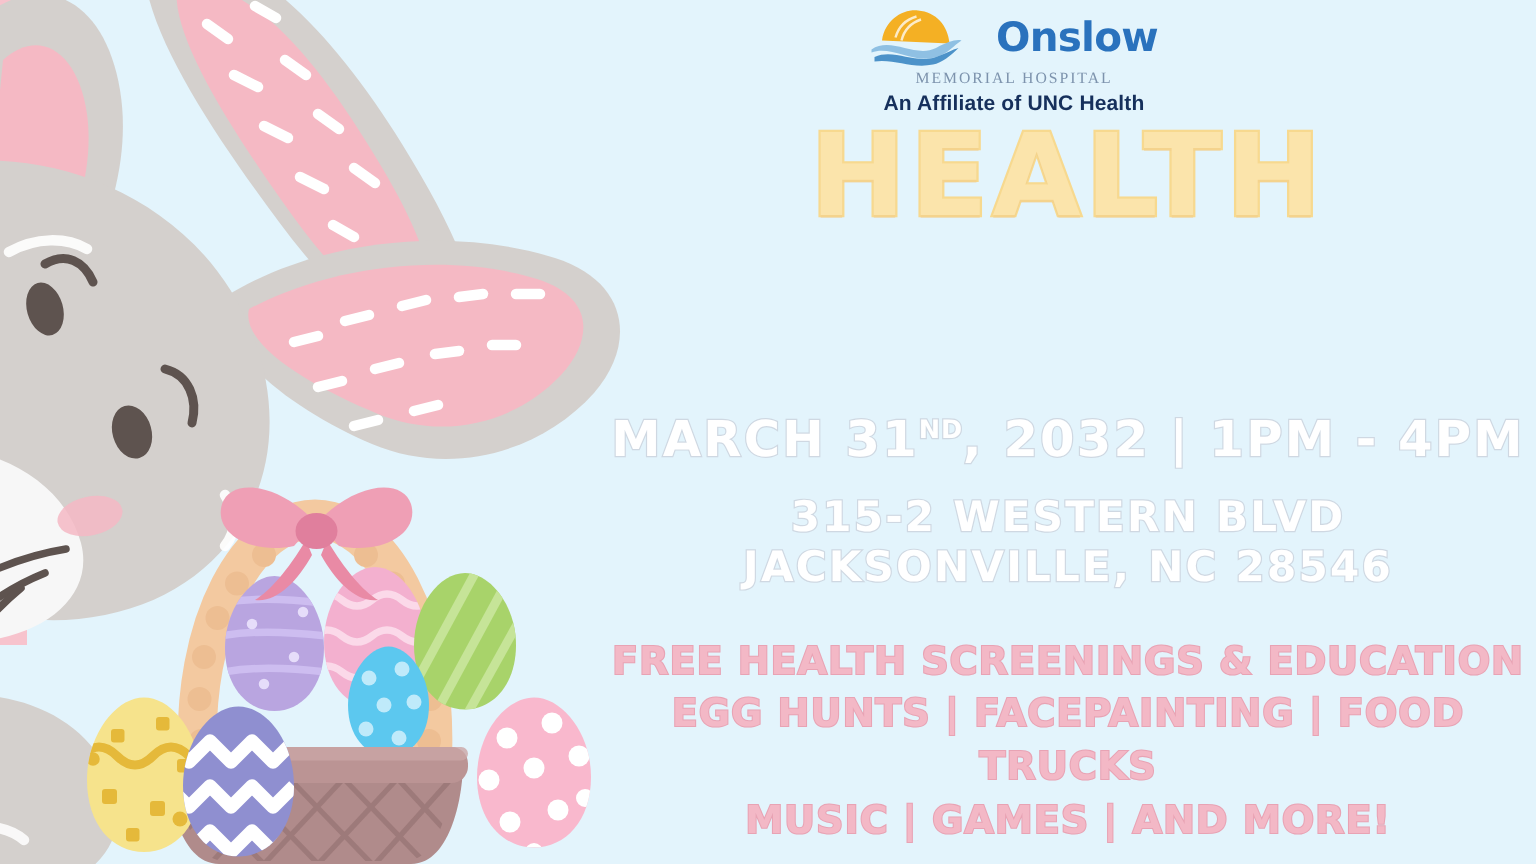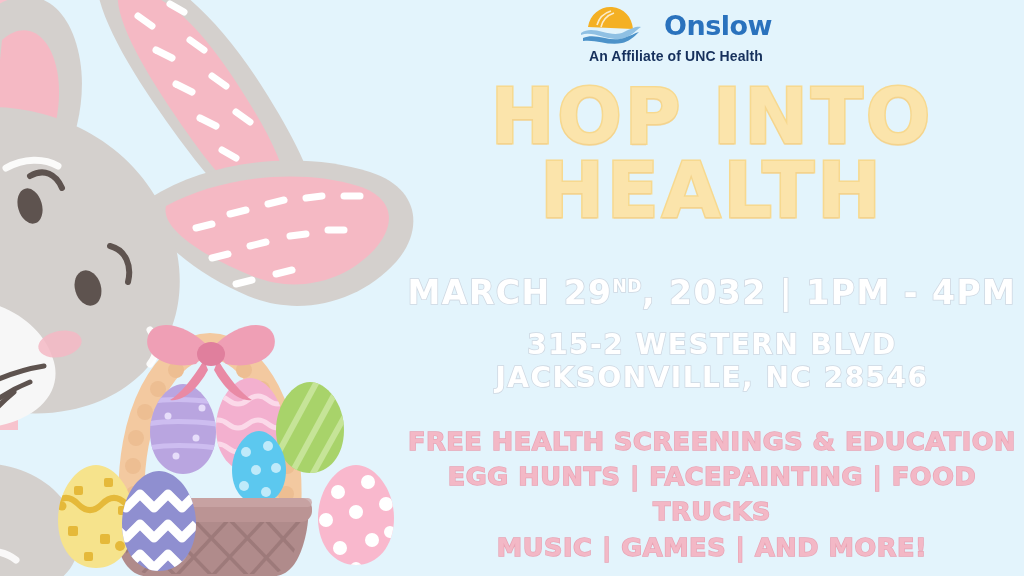--- a/index.html
+++ b/index.html
@@ -339,30 +339,30 @@
             <path d="M21 22 C 23 14 28 10 34 8"></path>
           </g>
           <path d="M1 28 C 14 19 30 34 44 27 C 52 23 57 21 61 22 C 56 25 52 31 44 33 C 30 38 14 25 1 30 Z" fill="#8fc0e3"></path>
           <path d="M3 33 C 16 27 30 38 44 33 C 50 31 55 28 59 27 C 54 32 48 37 42 38 C 28 41 16 34 3 36 Z" fill="#4c92c9"></path>
         </svg>
       </span>
       <span class="logo-words">
         <span class="logo-name">Onslow</span>
       </span>
     </div>
+    <div class="logo-sub">MEMORIAL HOSPITAL</div>
     <div class="logo-affil">An Affiliate of UNC Health</div>
   </div>
 
   <div id="headline">
-    <div class="title-line">HOP INTO</div>
     <div class="title-line">HEALTH</div>
   </div>
 
   <div id="info">
-    <div class="outline-line date-line"><span>MARCH 29</span><sup>ND</sup><span>, 2032 | 1PM - 4PM</span></div>
+    <div class="outline-line date-line"><span>MARCH 31</span><sup>ND</sup><span>, 2032 | 1PM - 4PM</span></div>
     <div id="address">
       <div class="outline-line addr-line">315-2 WESTERN BLVD</div>
       <div class="outline-line addr-line">JACKSONVILLE, NC 28546</div>
     </div>
   </div>
 
   <div id="activities">
     <div class="act-line">FREE HEALTH SCREENINGS &amp; EDUCATION</div>
     <div class="act-line">EGG HUNTS | FACEPAINTING | FOOD TRUCKS</div>
     <div class="act-line">MUSIC | GAMES | AND MORE!</div>

